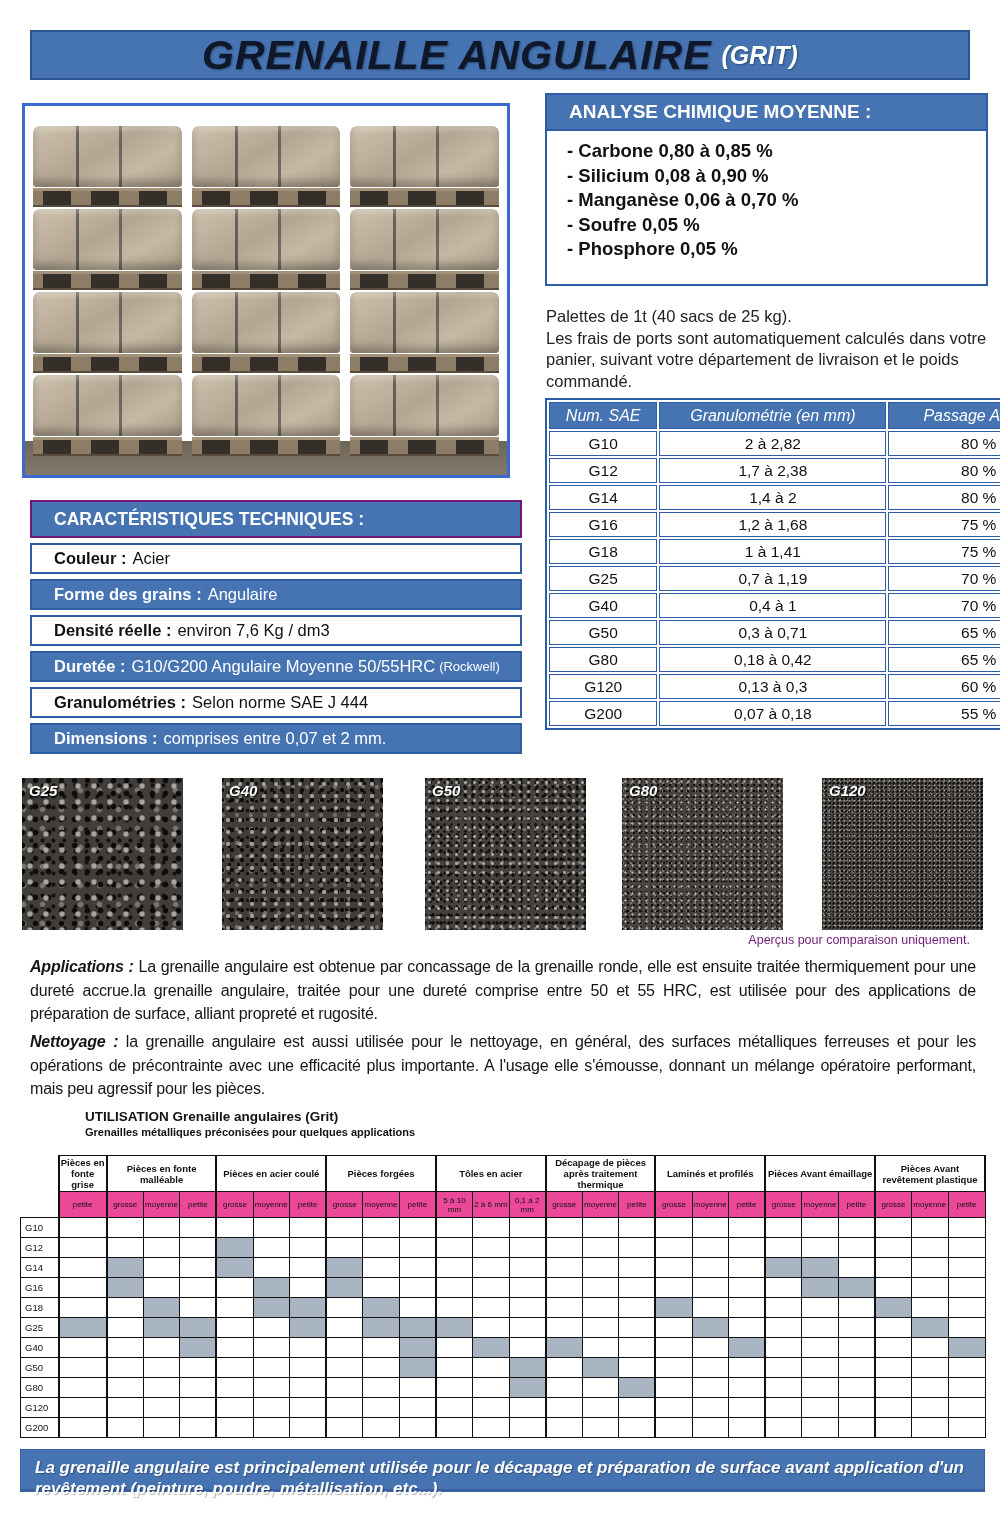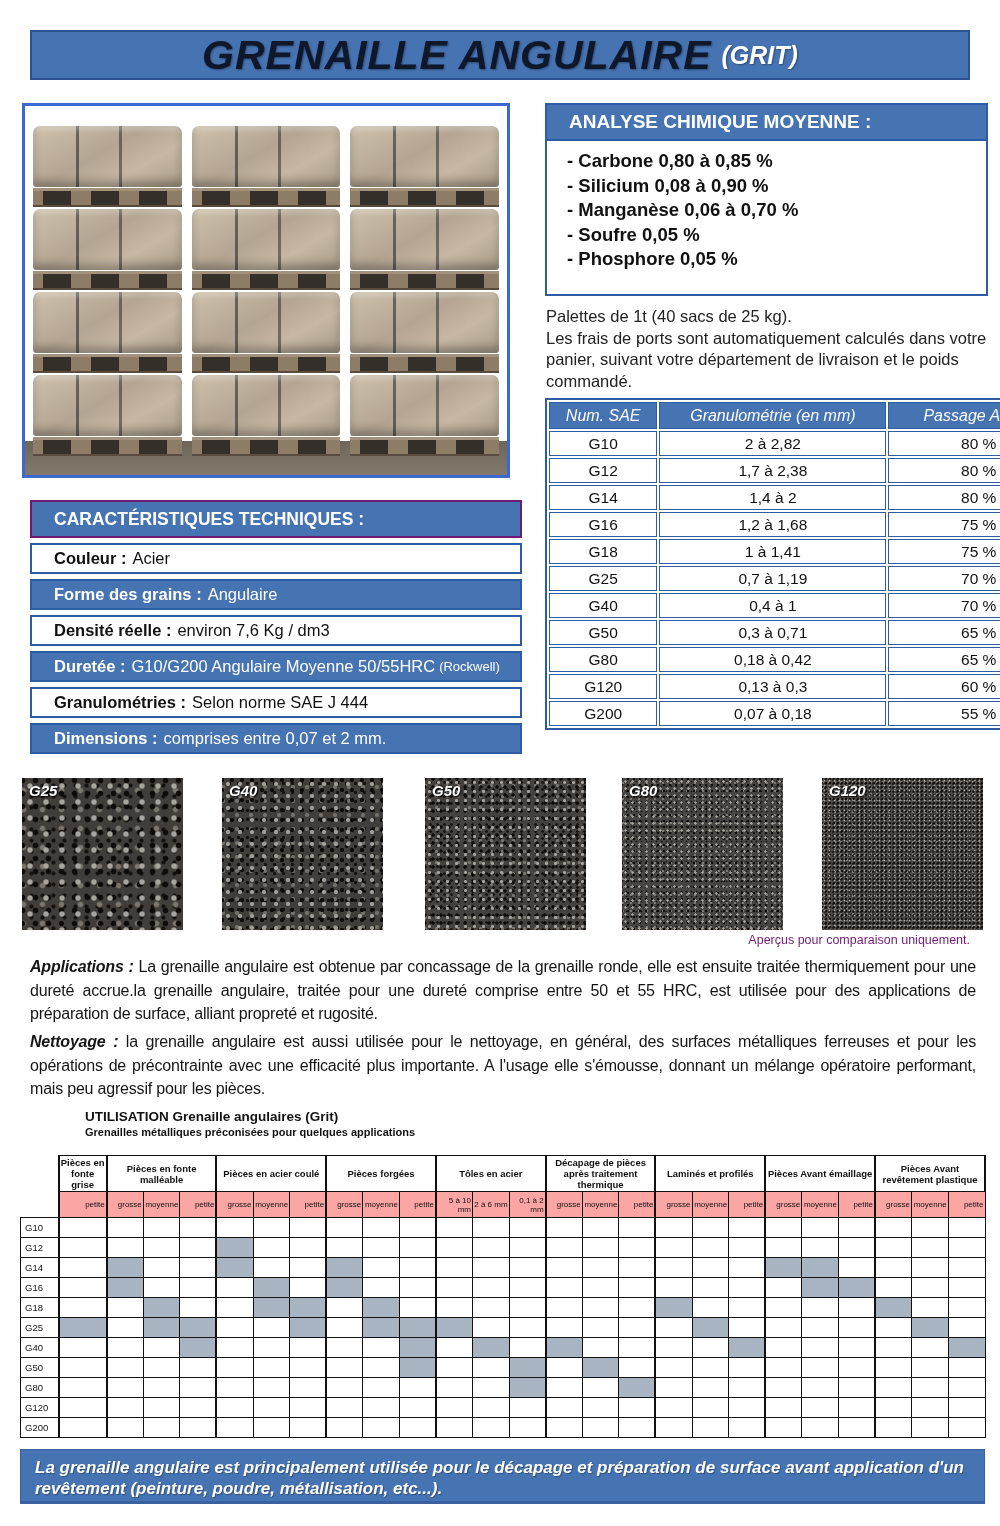--- a/index.html
+++ b/index.html
@@ -24,21 +24,21 @@
   .p-bag { height:61px; border-radius:7px 7px 3px 3px;
     background:
       linear-gradient(90deg, rgba(0,0,0,0) 0 29%, rgba(15,18,24,.5) 29% 31%, rgba(0,0,0,0) 31% 58%, rgba(15,18,24,.45) 58% 60%, rgba(0,0,0,0) 60%),
       linear-gradient(150deg, #cfc2ad, #b3a591 45%, #c6b8a3 70%, #a99c88);
     box-shadow:inset 0 -6px 8px rgba(0,0,0,.28), inset 0 4px 5px rgba(255,255,255,.25); }
   .p-pallet { height:19px; margin-top:1px;
     background:repeating-linear-gradient(90deg, #8d7d66 0 10px, #342f29 10px 38px, #8d7d66 38px 48px);
     border-top:3px solid #a3927b; border-bottom:2px solid #594c3e; }
 
   
-  .analysis { position:absolute; left:545px; top:103px; width:443px; height:193px; border:2px solid #2e5da5; background:#fff; }
+  .analysis { position:absolute; left:545px; top:93px; width:443px; height:193px; border:2px solid #2e5da5; background:#fff; }
   .analysis-header { height:36px; background:#4673b2; border-bottom:2px solid #2e5da5; display:flex; align-items:center; padding-left:22px; }
   .analysis-header span { color:#fff; font-weight:bold; font-size:19px; }
   .an-items { padding:8px 0 0 20px; }
   .an-item { color:#111; font-weight:bold; font-size:18.5px; line-height:24.5px; }
 
   
   .intro { position:absolute; left:546px; top:306px; width:448px; color:#222; font-size:16.5px; line-height:21.5px; }
 
   
   .gran-wrap { position:absolute; left:545px; top:398px; width:528px; border:2px solid #2e5da5; background:#fff; }
@@ -82,28 +82,28 @@
 
   
   .usage-titles { position:absolute; left:85px; top:1109px; }
   .usage-title { font-weight:bold; font-size:13.5px; color:#111; }
   .usage-subtitle { font-weight:bold; font-size:11px; color:#111; margin-top:2px; }
   .usage-wrap { position:absolute; left:20px; top:1155px; width:966px; }
   table.usage { width:100%; border-collapse:collapse; table-layout:fixed; }
   table.usage th, table.usage td { border:1.5px solid #111; }
   table.usage th.u-corner { border:none; border-right:1.5px solid #111; border-bottom:1.5px solid #111; background:#fff; }
   table.usage th.u-group { height:32px; font-size:9.5px; font-weight:bold; color:#111; text-align:center; padding:1px; border-left:2.5px solid #111; border-right:2.5px solid #111; background:#fff; }
-  table.usage th.u-sub { height:26px; font-size:8px; font-weight:normal; color:#111; text-align:right; padding:1px; background:#fca5a5; }
+  table.usage th.u-sub { height:26px; font-size:8px; font-weight:normal; color:#111; text-align:center; padding:1px; background:#ec4899; }
   table.usage th.u-rowlabel { height:20px; font-size:9.5px; font-weight:normal; color:#111; text-align:left; padding-left:4px; background:#fff; }
   table.usage td { height:20px; background:#fff; }
   table.usage .gsep { border-left:2.5px solid #111; }
   table.usage td.shaded { background:#a9b4c3; }
 
   
-  .footer { position:absolute; left:20px; top:1449px; width:965px; height:55px;
+  .footer { position:absolute; left:20px; top:1449px; width:965px; height:43px;
     background:#4673b2; border:1px solid #3a5f9c; border-bottom:3px solid #39619f; padding:7px 14px; }
   .footer span { color:#fff; font-weight:bold; font-style:italic; font-size:17px; line-height:21px; display:block; text-shadow:1px 1px 1px rgba(0,0,0,.3); }
 </style>
 </head>
 <body>
 
 <div class="page">
 
   <div class="banner">
     <span class="t-main">GRENAILLE ANGULAIRE</span>

